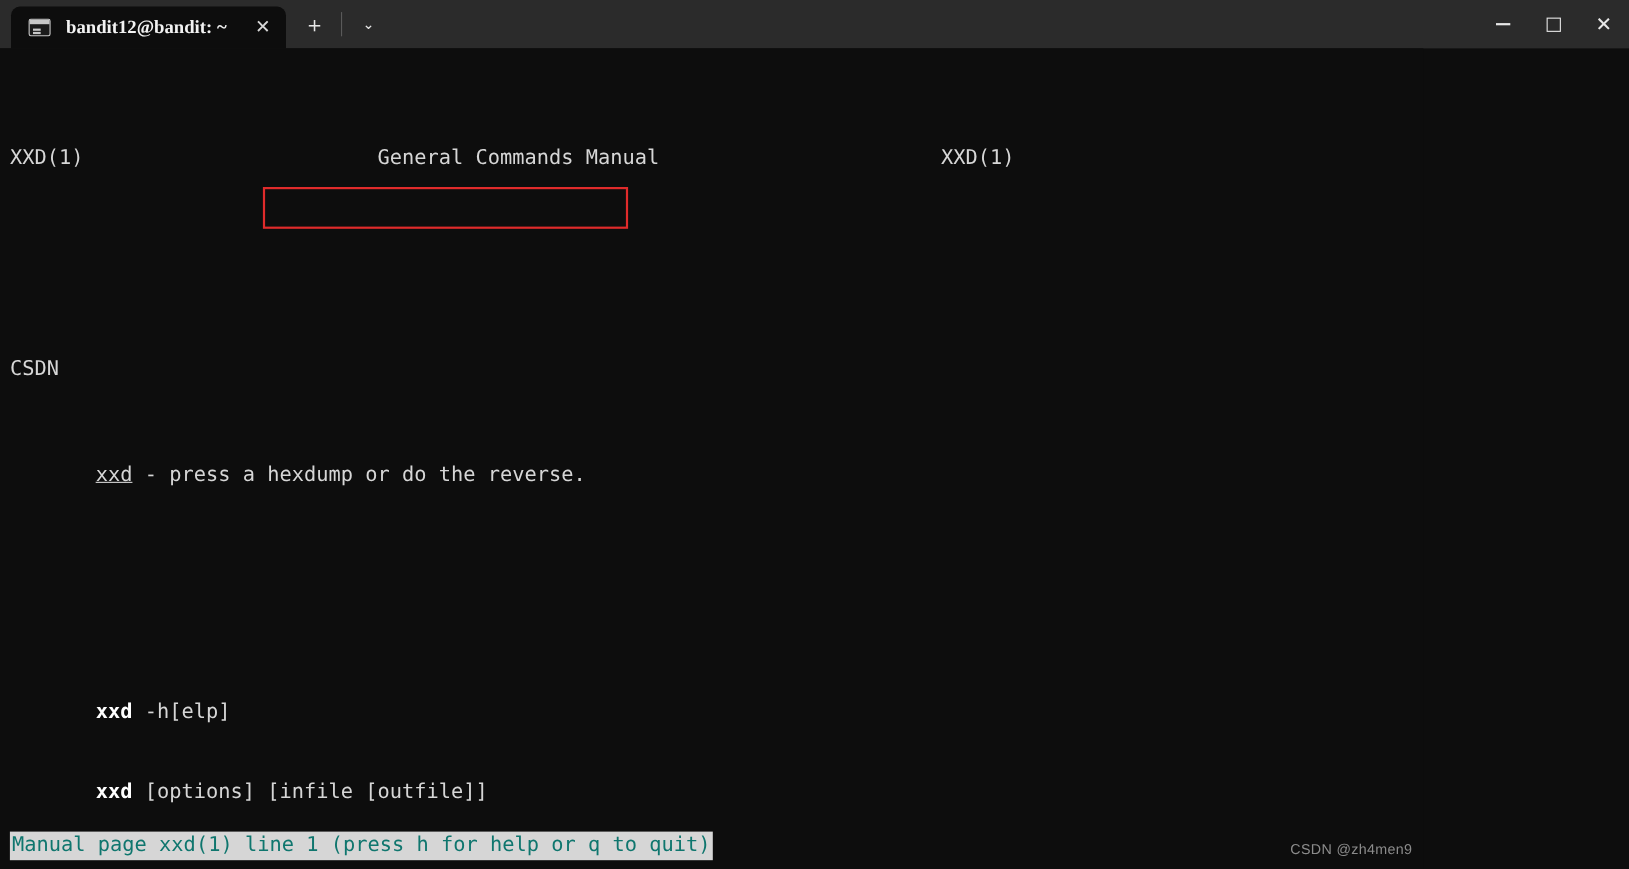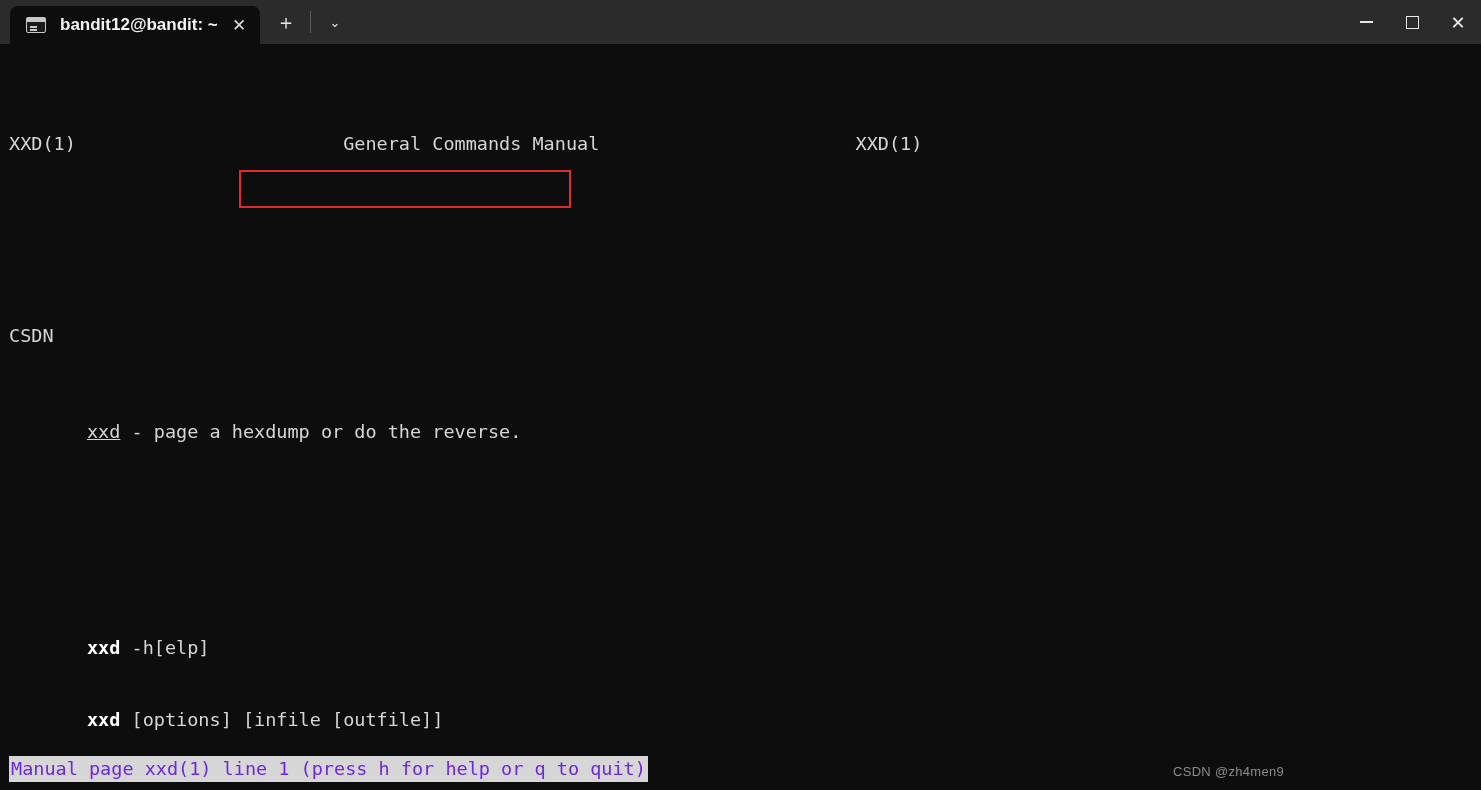--- a/index.html
+++ b/index.html
@@ -63,21 +63,21 @@
   .tab-icon::after {
     content: "";
     position: absolute;
     left: 3px; top: 8px;
     width: 7px; height: 1.5px;
     background: #c8c8c8;
     box-shadow: 0 3px 0 0 #c8c8c8;
   }
   .tab-title {
     color: #f2f2f2;
-    font-family: Liberation Sans, sans-serif;
+    font-family: Liberation Serif, serif;
     font-size: 17px;
     font-weight: bold;
     white-space: nowrap;
     flex: 1 1 auto;
   }
   .tab-close {
     width: 30px; height: 30px;
     display: flex;
     align-items: center;
     justify-content: center;
@@ -178,21 +178,21 @@
     box-sizing: border-box;
     pointer-events: none;
   }
 
   
   #statusbar {
     position: absolute;
     left: 9px;
     top: 712px;
     background: #d6d6d6;
-    color: #6d28d9;
+    color: #0f766e;
     font-family: "DejaVu Sans Mono", "Liberation Mono", monospace;
     font-size: 18.5px;
     line-height: 24px;
     padding: 1px 2px;
     white-space: pre;
   }
 
   #watermark {
     position: absolute;
     right: 10px;
@@ -237,21 +237,21 @@
 <div id="terminal">
 
   <div id="screen">
 
     <div class="row"><span>XXD(1)</span><span>                        </span><span>General Commands Manual</span><span>                       </span><span>XXD(1)</span></div>
 
     <div class="row"> </div>
 
     <div class="row">CSDN</div>
 
-    <div class="row"><span>       </span><span class="u">xxd</span><span> - page a </span><span>hexdump or do the reverse.</span></div>
+    <div class="row"><span>       </span><span class="u">xxd</span><span> - press a </span><span>hexdump or do the reverse.</span></div>
 
     <div class="row"> </div>
 
 
     <div class="row"><span>       </span><span class="b">xxd</span><span> -h[elp]</span></div>
     <div class="row"><span>       </span><span class="b">xxd</span><span> [options] [infile [outfile]]</span></div>
     
 
     
 

